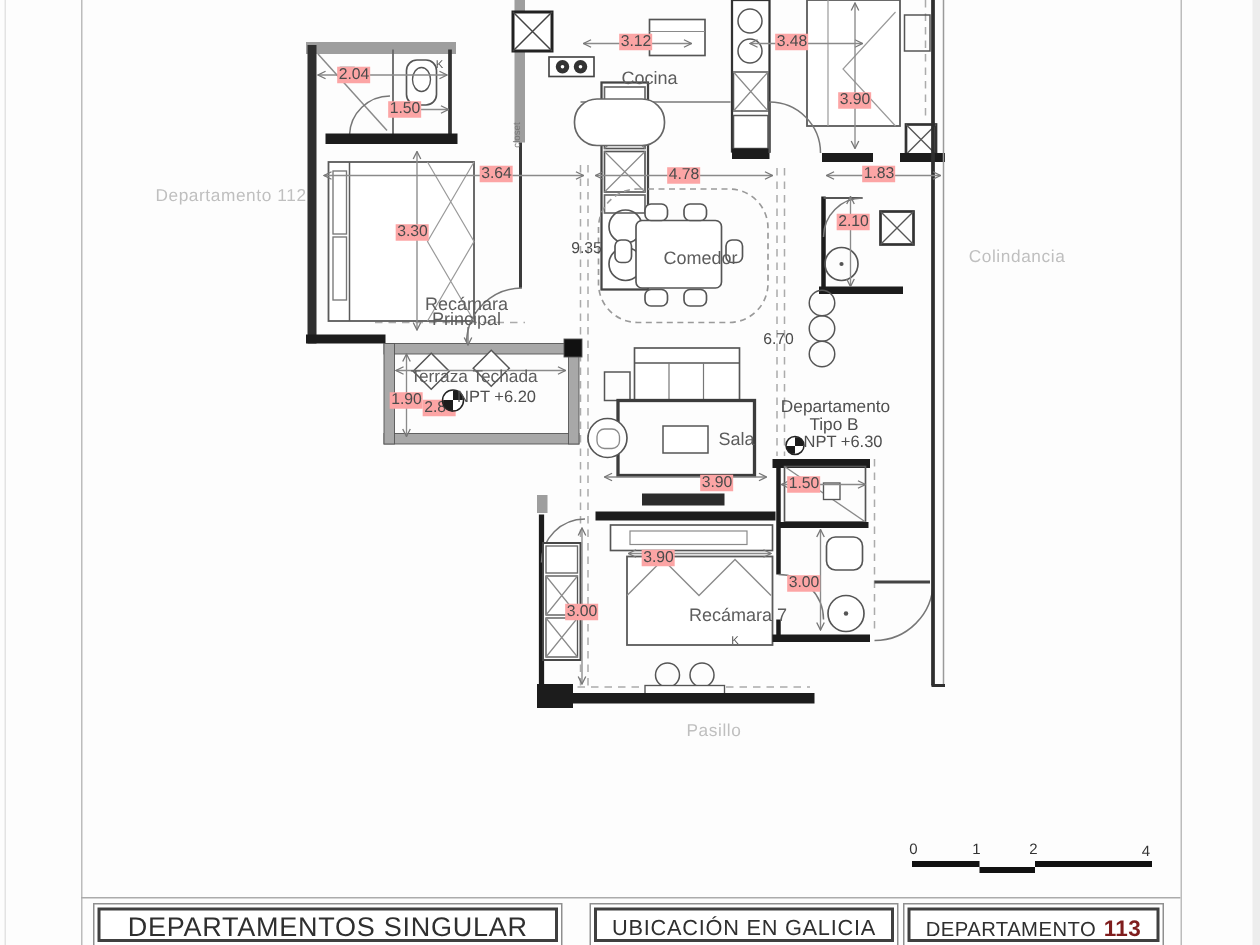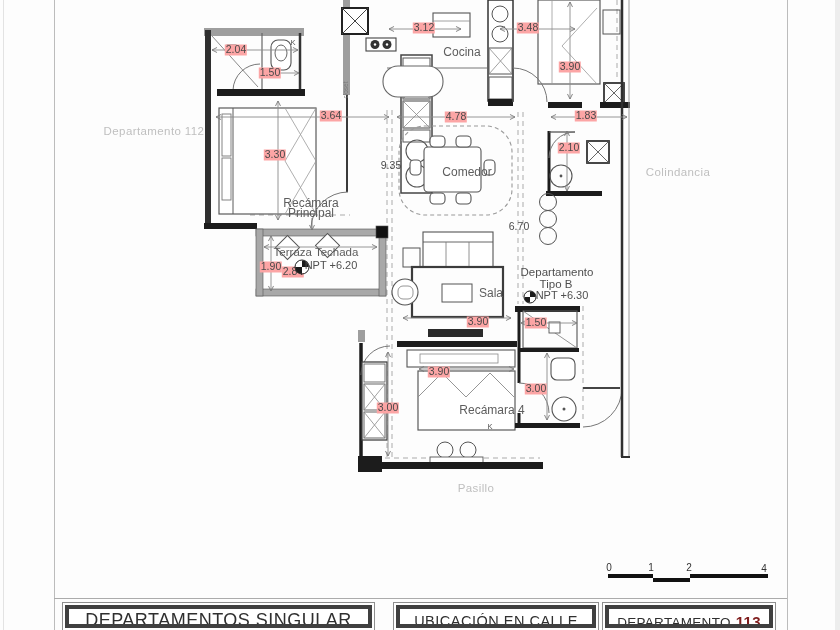--- a/index.html
+++ b/index.html
@@ -15,21 +15,21 @@
   .small{font-size:7.5px;color:#555;}
   .tiny{font-size:6.5px;color:#777;}
   .unit{font-size:11.5px;color:#4f4f4f;}
   .ann{font-size:11.5px;color:#bfbfbf;letter-spacing:.4px;}
   .npt{position:absolute;border-radius:50%;border:1px solid #222;
        background:conic-gradient(#1c1c1c 0 90deg,#fff 90deg 180deg,#1c1c1c 180deg 270deg,#fff 270deg 360deg);
        transform:translate(-50%,-50%);}
   .sbar{position:absolute;background:#111;height:4px;}
   .snum{position:absolute;transform:translate(-50%,-50%);font-size:10px;color:#333;}
   .tbox{position:absolute;border:1px solid #8f8f8f;background:#fff;}
-  .tbox .inner{position:absolute;left:2px;top:2px;right:2px;bottom:2px;border:4px solid #404040;
+  .tbox .inner{position:absolute;left:2px;top:2px;right:2px;bottom:2px;border:2px solid #404040;
        display:flex;align-items:flex-start;justify-content:center;overflow:hidden;}
   .tb-title{font-size:18px;color:#2f2f2f;letter-spacing:.5px;margin-top:1px;}
   .tb-sub{position:absolute;left:0;right:0;top:21px;height:6px;overflow:hidden;
        font-size:9px;color:#8a8a8a;text-align:center;letter-spacing:1px;}
   .tb-mid{font-size:14.5px;color:#2f2f2f;letter-spacing:.5px;margin-top:4px;}
   .tb-right{font-size:13.5px;color:#2f2f2f;letter-spacing:.3px;margin-top:4px;display:flex;gap:5px;align-items:baseline;}
   .tb-num{font-weight:bold;font-size:15px;color:#7f1d1d;}
 </style>
 </head>
 <body>
@@ -261,26 +261,26 @@
   <div class="lbl dim" style="left:569px;top:148px;">2.10</div>
   <div class="lbl dim nobg" style="left:519px;top:227px;">6.70</div>
   <div class="lbl dim" style="left:293px;top:240px;margin-top:32px;">2.84</div>
   <div class="lbl dim" style="left:271px;top:267px;">1.90</div>
   <div class="lbl dim" style="left:478px;top:322px;">3.90</div>
   <div class="lbl dim" style="left:439px;top:372px;">3.90</div>
   <div class="lbl dim" style="left:388px;top:408px;">3.00</div>
   <div class="lbl dim" style="left:536px;top:323px;">1.50</div>
   <div class="lbl dim" style="left:536px;top:389px;">3.00</div>
 
-  <div class="lbl room" style="left:433px;top:52px;margin-left:29px;">Cocina</div>
+  <div class="lbl room" style="left:433px;top:52px;">Cocina</div>
   <div class="lbl room" style="left:467px;top:172px;">Comedor</div>
   <div class="lbl room" style="left:491px;top:293px;">Sala</div>
   <div class="lbl room" style="left:311px;top:203px;">Recámara</div>
   <div class="lbl room" style="left:311px;top:213px;">Principal</div>
-  <div class="lbl room" style="left:492px;top:410px;">Recámara 4</div>
+  <div class="lbl room" style="left:492px;top:410px;">Recámara 7</div>
   <div class="lbl room" style="left:316px;top:252px;font-size:11.5px;">Terraza Techada</div>
   <div class="lbl tiny" style="left:346px;top:90px;transform:translate(-50%,-50%) rotate(-90deg);">closet</div>
   <div class="lbl small" style="left:293px;top:43px;">K</div>
   <div class="lbl small" style="left:490px;top:427px;">K</div>
 
   <div class="lbl unit" style="left:557px;top:272px;">Departamento</div>
   <div class="lbl unit" style="left:556px;top:284px;">Tipo B</div>
   <div class="npt" style="left:530px;top:297px;width:11px;height:11px;"></div>
   <div class="lbl unit" style="left:562px;top:296px;font-size:11px;">NPT +6.30</div>
   <div class="npt" style="left:302px;top:267px;width:13px;height:13px;"></div>
@@ -301,21 +301,21 @@
   </div>
 
   <div class="tbox" style="left:62px;top:602px;width:311px;height:27px;">
     <div class="inner">
       <span class="tb-title">DEPARTAMENTOS SINGULAR</span>
       <div class="tb-sub">CALLE DE GALICIA SINGULAR 000</div>
     </div>
   </div>
   <div class="tbox" style="left:393px;top:602px;width:204px;height:27px;">
     <div class="inner">
-      <span class="tb-mid">UBICACIÓN EN CALLE</span>
+      <span class="tb-mid">UBICACIÓN EN GALICIA</span>
     </div>
   </div>
   <div class="tbox" style="left:602px;top:602px;width:172px;height:27px;">
     <div class="inner">
       <span class="tb-right">
         <span>DEPARTAMENTO</span>
         <span class="tb-num">113</span>
       </span>
     </div>
   </div>

